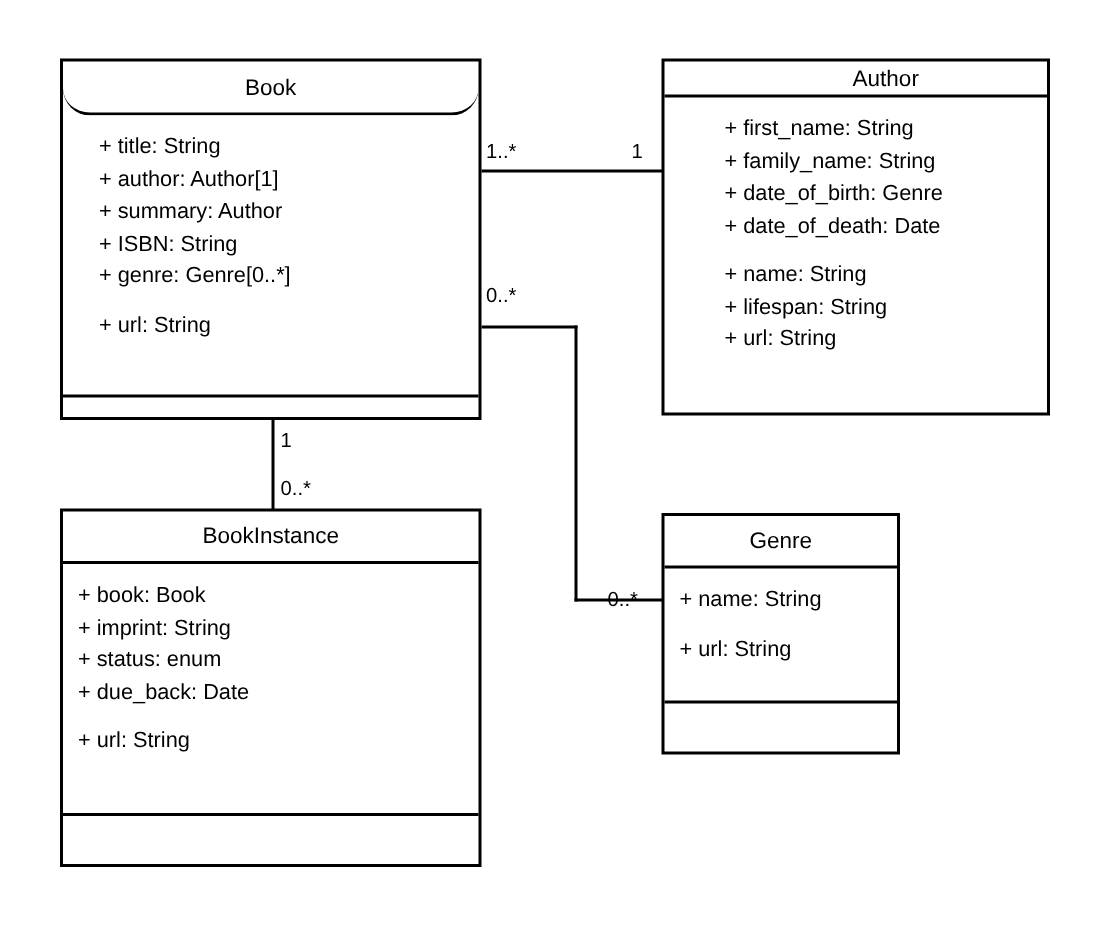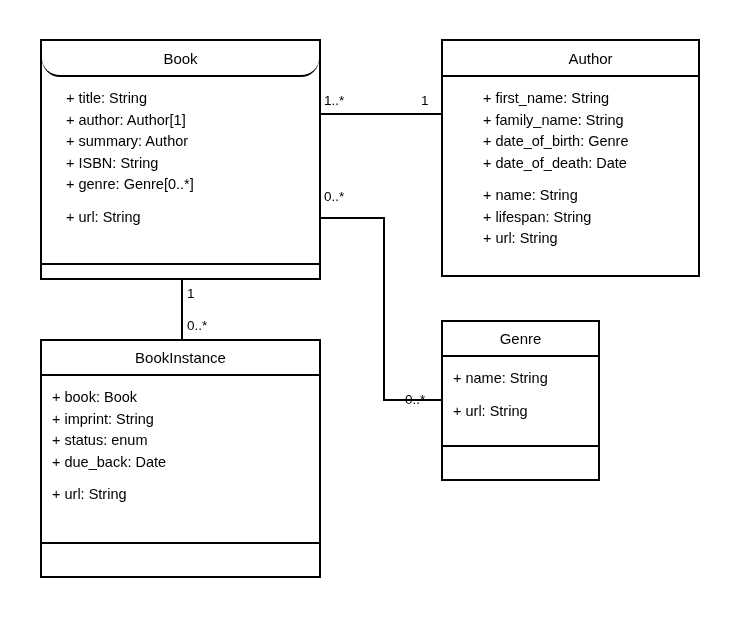--- a/index.html
+++ b/index.html
@@ -88,21 +88,21 @@
       <div class="attr-line">+ summary: Author</div>
       <div class="attr-line">+ ISBN: String</div>
       <div class="attr-line">+ genre: Genre[0..*]</div>
       <div class="attr-line spacer"></div>
       <div class="attr-line">+ url: String</div>
     </div>
     <div class="uml-ops" style="height:32px;"></div>
   </div>
 
   <div class="uml-class" style="left:441px; top:39px; width:259px; height:238px;">
-    <div class="uml-header" style="height:36px;padding-left:40px;">
+    <div class="uml-header" style="height:24px;padding-left:40px;">
       <span>Author</span>
     </div>
     <div class="uml-attrs no-border" style="height:198px;">
       <div class="attr-line">+ first_name: String</div>
       <div class="attr-line">+ family_name: String</div>
       <div class="attr-line">+ date_of_birth: Genre</div>
       <div class="attr-line">+ date_of_death: Date</div>
       <div class="attr-line spacer"></div>
       <div class="attr-line">+ name: String</div>
       <div class="attr-line">+ lifespan: String</div>
@@ -118,21 +118,21 @@
       <div class="attr-line">+ book: Book</div>
       <div class="attr-line">+ imprint: String</div>
       <div class="attr-line">+ status: enum</div>
       <div class="attr-line">+ due_back: Date</div>
       <div class="attr-line spacer"></div>
       <div class="attr-line">+ url: String</div>
     </div>
     <div class="uml-ops" style="height:36px;"></div>
   </div>
 
-  <div class="uml-class" style="left:441px; top:320px; width:159px; height:161px;">
+  <div class="uml-class" style="left:441px; top:342px; width:159px; height:161px;">
     <div class="uml-header" style="height:35px;">
       <span>Genre</span>
     </div>
     <div class="uml-attrs" style="height:90px;">
       <div class="attr-line">+ name: String</div>
       <div class="attr-line spacer"></div>
       <div class="attr-line">+ url: String</div>
     </div>
     <div class="uml-ops" style="height:36px;"></div>
   </div>

